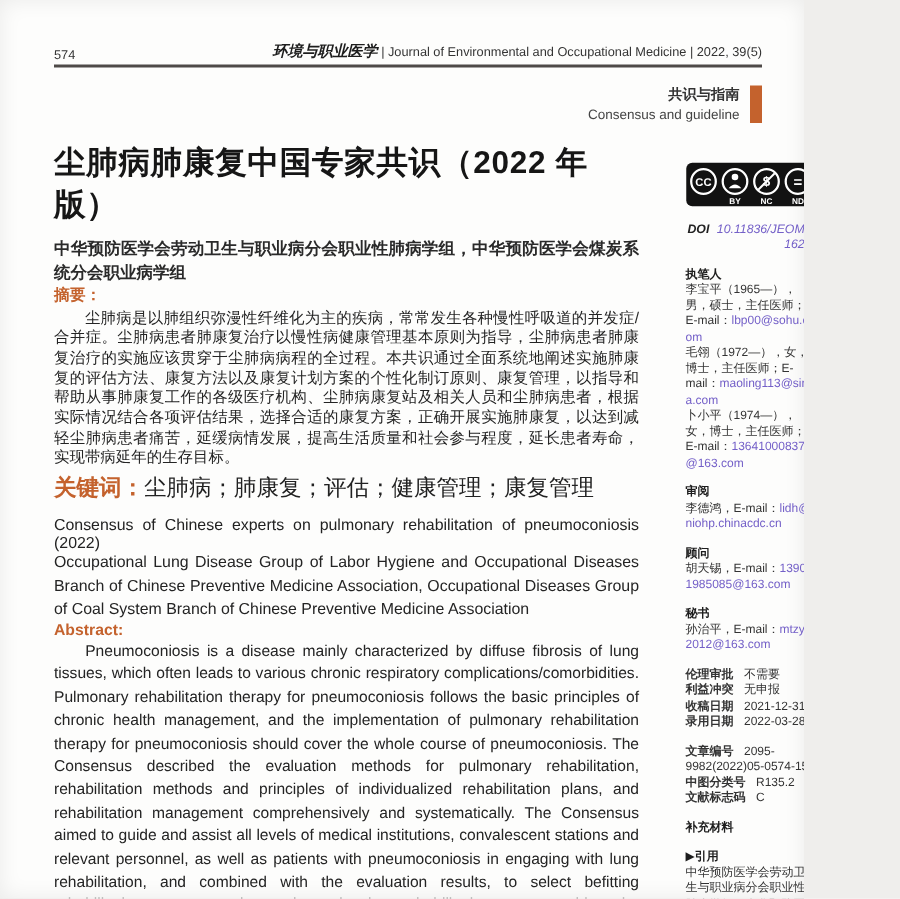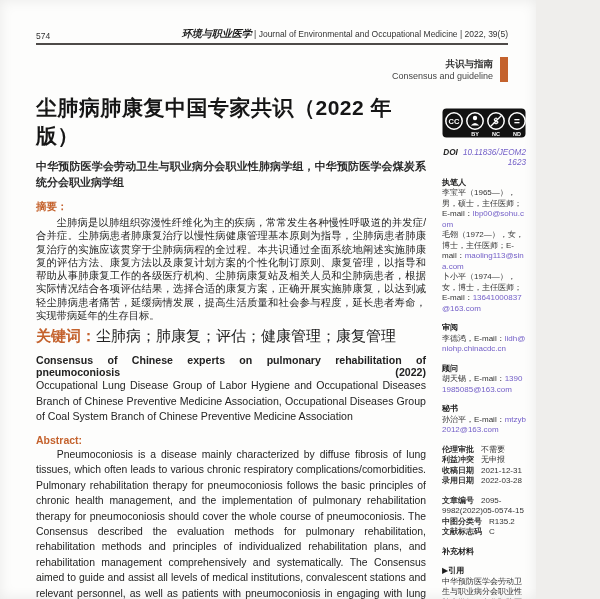--- a/index.html
+++ b/index.html
@@ -12,31 +12,31 @@
   
   .hdr { position:absolute; top:27px; left:36px; right:28px; display:flex; justify-content:space-between; align-items:flex-end; font-size:8.5px; color:#333; }
   .hdr .journal-script { font-family:"DejaVu Serif","Liberation Serif",serif; font-weight:bold; font-style:italic; font-size:10px; color:#1d1d1d; }
   .hdr-rule { position:absolute; top:43px; left:36px; right:28px; height:0; border-top:2.5px solid #4e4a48; }
   .section-tag { position:absolute; top:57px; right:28px; display:flex; align-items:flex-end; gap:7px; }
   .section-tag .tag-text { text-align:right; line-height:12px; }
   .tag-cn { font-size:9.5px; font-weight:bold; color:#333; }
   .tag-en { font-size:9px; color:#444; }
   .tag-bar { width:8px; height:25px; background:#c4622d; }
   
-  .cols { position:absolute; top:94px; left:36px; right:28px; bottom:0; display:flex; gap:16px; }
+  .cols { position:absolute; top:94px; left:36px; right:28px; bottom:0; display:flex; gap:31px; }
   .left { width:390px; flex:none; }
   .side { flex:1; font-size:8px; line-height:10.5px; color:#333; padding-top:14px; }
   
   h1.title { font-size:21px; font-weight:bold; color:#161616; letter-spacing:.5px; }
   .authors-cn { margin-top:9px; font-size:11px; font-weight:bold; line-height:15.5px; text-align:justify; color:#2a2a2a; }
   .lbl { color:#c4622d; font-weight:bold; }
-  .abs-label { display:block; margin-top:10px; font-size:10.5px; }
+  .abs-label { display:block; font-size:10.5px; }
   .abs-cn { margin-top:2px; font-size:10.3px; line-height:13.3px; text-align:justify; text-indent:2em; color:#242424; }
   .kw-row { margin-top:7px; font-size:15px; line-height:13px; }
-  .en-title { margin-top:12px; font-size:10.6px; font-weight:bold; text-align:justify; text-align-last:justify; }
+  .en-title { margin-top:12px; font-size:10.6px; font-weight:normal; text-align:justify; text-align-last:justify; }
   .en-authors { font-size:10.6px; line-height:15.2px; text-align:justify; color:#242424; }
   .abs-en { margin-top:1px; font-size:10.4px; line-height:15.4px; text-align:justify; text-indent:2em; color:#242424; }
   
   .cc-wrap { text-align:right; }
   .doi-row { text-align:right; margin-top:6px; font-size:8.2px;font-style:italic; }
   .doi-label { font-weight:bold; color:#222; margin-right:5px; }
   .link { color:#7460c8; text-decoration:none; word-break:break-all; }
   .sb-block { margin-top:9px; }
   .sb-h { font-weight:bold; color:#1d1d1d; }
   .meta-row .m-lbl { font-weight:bold; margin-right:7px; }

